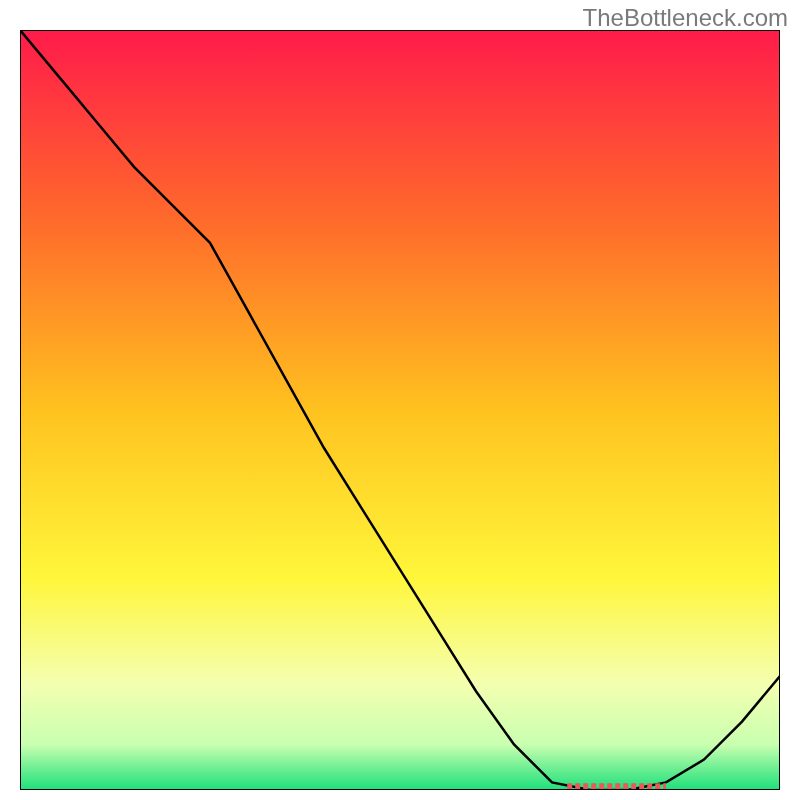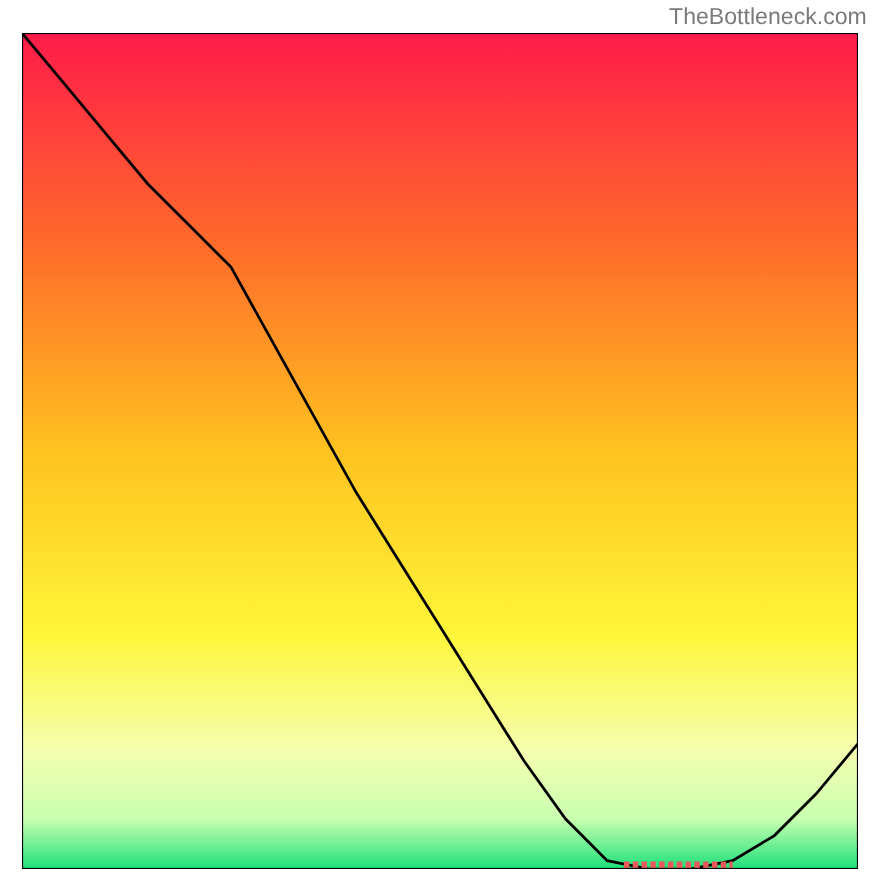--- a/index.html
+++ b/index.html
@@ -8,21 +8,21 @@
     width: 800px;
     height: 800px;
     background: #ffffff;
     font-family: Arial, sans-serif;
     position: relative;
   }
   .watermark {
     position: absolute;
     top: 4px;
     right: 12px;
-    font-size: 21px;
+    font-size: 24px;
     color: #7a7a7a;
     font-weight: normal;
     margin-left: 11px;
   }
   .plot-area {
     position: absolute;
     left: 20px;
     top: 30px;
     width: 760px;
     height: 760px;

